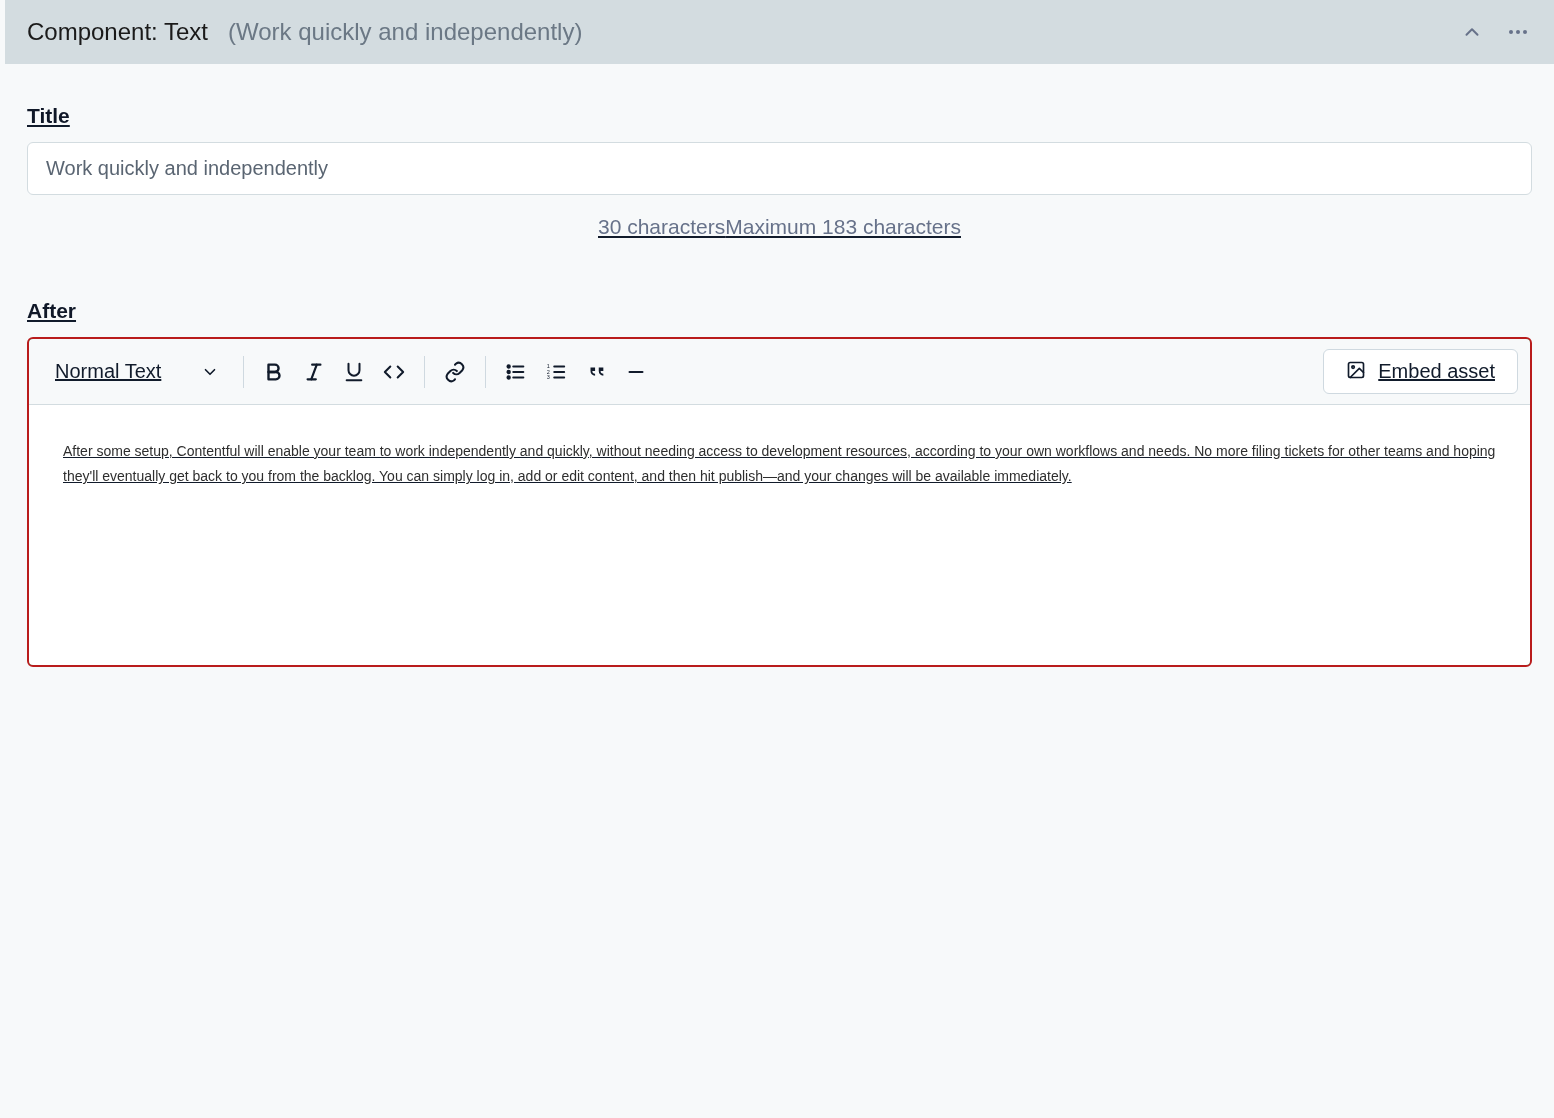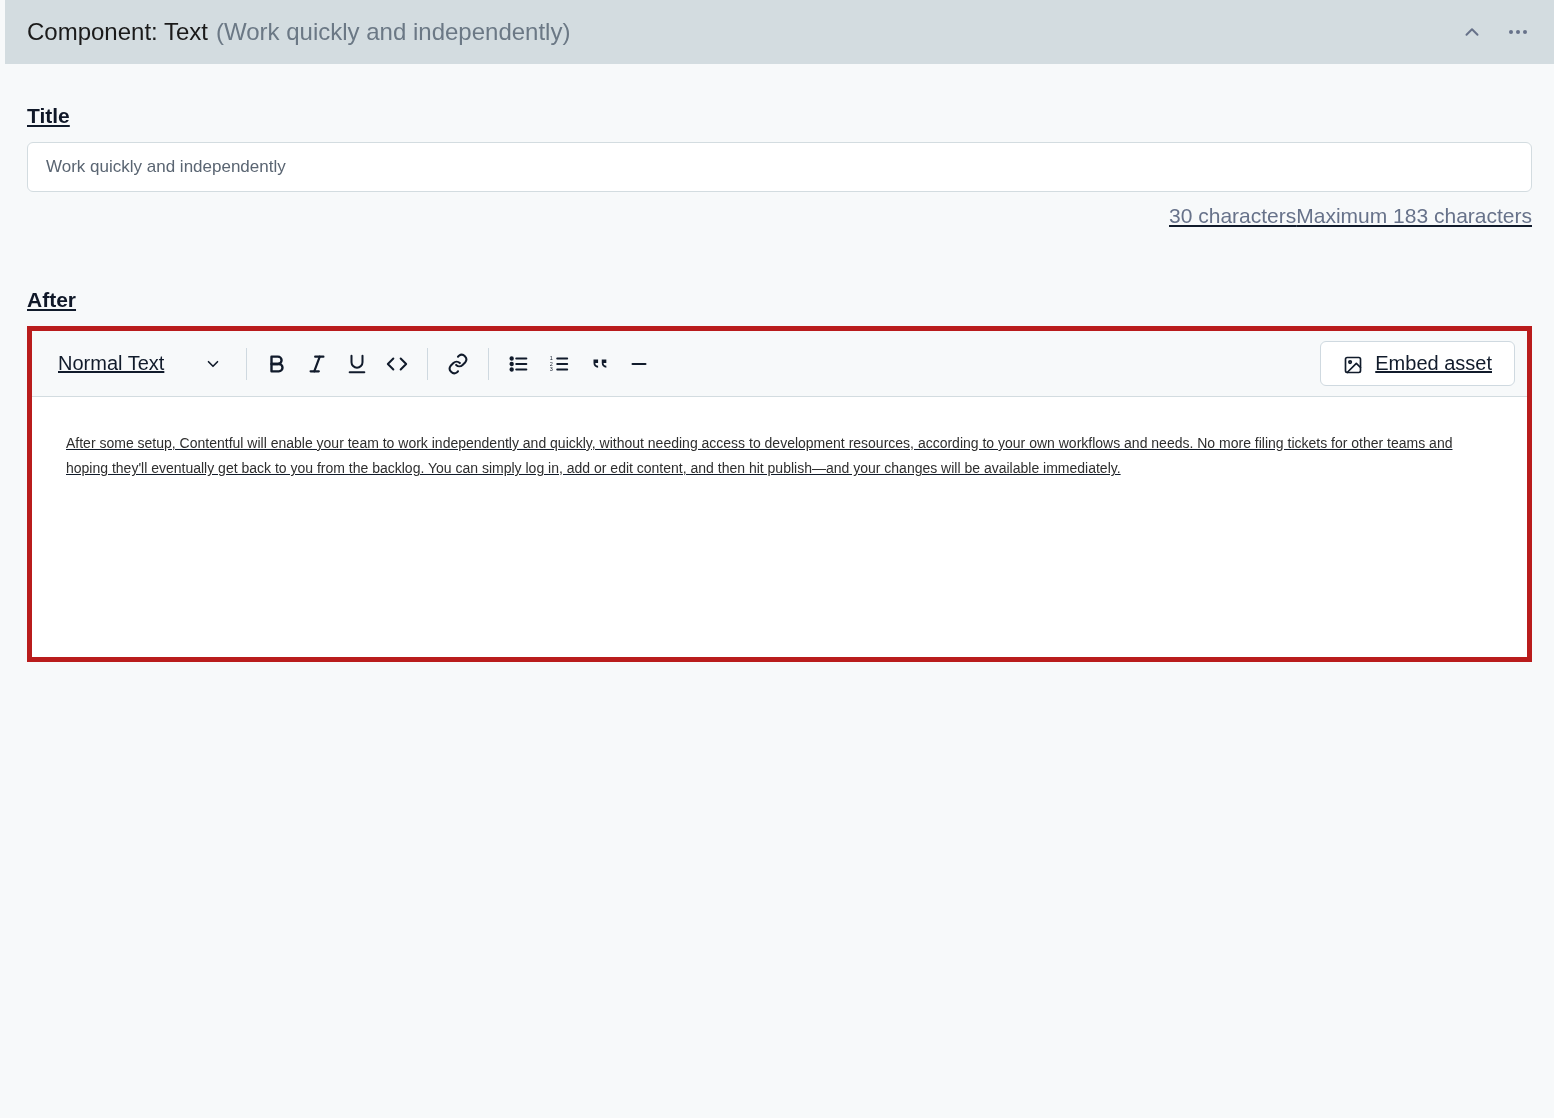--- a/index.html
+++ b/index.html
@@ -17,21 +17,21 @@
   .header-bar {
     background: #d3dce0;
     padding: 18px 22px;
     display: flex;
     align-items: center;
     justify-content: space-between;
   }
   .header-title-group {
     display: flex;
     align-items: baseline;
-    gap: 8px;
+    gap: 20px;
     font-size: 24px;
     font-weight: 400;
   }
   .header-component-type { color: #1a1a1a; font-weight: 400; }
   .header-component-name { color: #6b7885; font-weight: 400; }
   .header-actions {
     display: flex;
     align-items: center;
     gap: 18px;
     color: #67728a;
@@ -53,41 +53,41 @@
   .field-label {
     font-size: 21px;
     font-weight: 600;
     color: #101828;
     margin-bottom: 14px;
     display: block;
   }
 
   .title-input {
     width: 100%;
-    font-size: 17px;
+    font-size: 20px;
     padding: 14px 18px;
     border: 1px solid #d3dce0;
     border-radius: 6px;
     background: #ffffff;
     color: #5a6572;
     font-family: inherit;
   }
 
   .title-meta {
     display: flex;
-    justify-content: flex-end;
-    margin-top: 12px;
+    justify-content: center;
+    margin-top: 20px;
     font-size: 21px;
     color: #67728a;
   }
 
   
   .rte-wrap {
-    border: 5px solid #b91c1c;
-    border-radius: 0;
+    border: 2px solid #b91c1c;
+    border-radius: 6px;
     background: #15803d;
     overflow: hidden;
   }
   .rte-toolbar {
     display: flex;
     align-items: center;
     justify-content: space-between;
     background: #f7f9fa;
     border-bottom: 1px solid #d3dce0;
     padding: 10px 12px;
@@ -117,21 +117,21 @@
     display: inline-flex;
     align-items: center;
     justify-content: center;
     color: #111b2b;
     cursor: pointer;
     border-radius: 4px;
   }
 
   .embed-btn {
     display: inline-flex;
-    align-items: flex-end;
+    align-items: flex-start;
     gap: 12px;
     background: #ffffff;
     border: 1px solid #cfd9e0;
     border-radius: 6px;
     padding: 10px 22px;
     font-size: 20px;
     font-weight: 500;
     color: #111b2b;
     cursor: pointer;
   }

